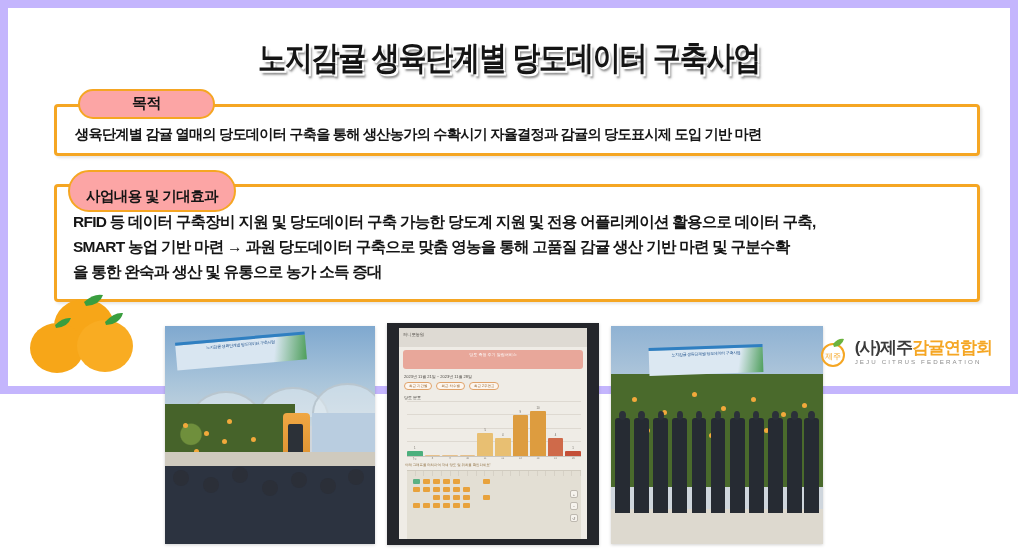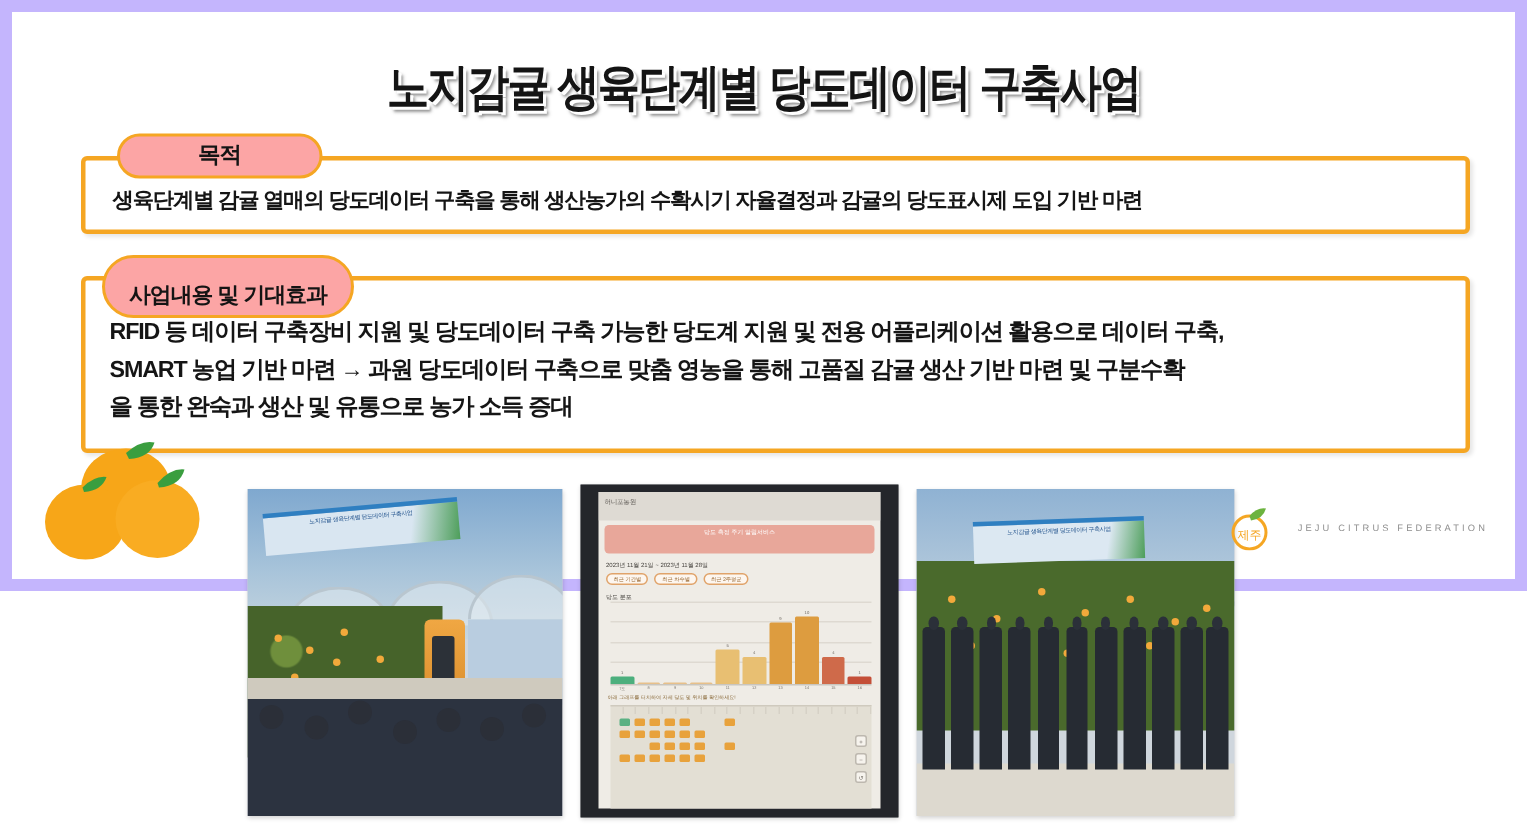--- a/index.html
+++ b/index.html
@@ -171,21 +171,21 @@
     border-top:3px solid #2f7fc1; transform:rotate(-2deg);
     font-size:4px; color:#1d4f8a; text-align:center; line-height:2.6;
     overflow:hidden; letter-spacing:-.3px;
   }
 
   
   #orange-decor { position:absolute; left:14px; bottom:10px; width:120px; height:86px; }
 
   
   #logo { position:absolute; right:18px; bottom:12px; height:44px;
-          display:flex; align-items:center; gap:17px; }
+          display:flex; align-items:center; gap:7px; }
   #logo-mark { width:30px; height:30px; flex:0 0 auto; }
   #logo-text { display:flex; flex-direction:column; line-height:1; }
   #logo-main { font-size:17px; font-weight:bold; color:#3b3b3b; letter-spacing:-1px; white-space:nowrap; }
   #logo-main .hl { color:#F5A623; }
   #logo-sub { font-size:6.2px; color:#8e8e8e; letter-spacing:2.1px;
               margin-top:3px; white-space:nowrap; }
 </style>
 </head>
 <body>
 
@@ -436,17 +436,18 @@
 
   <div id="logo">
     <span id="logo-mark">
       <svg viewBox="0 0 30 30" width="30" height="30">
         <circle cx="15" cy="18" r="11" fill="none" stroke="#F5A623" stroke-width="2"></circle>
         <path d="M15 7 q5 -6 11 -5 q-2 7 -10 8 z" fill="#6CB33F"></path>
         <text x="15" y="22" font-size="8" fill="#F5A623" text-anchor="middle" font-family="Liberation Sans, sans-serif">제주</text>
       </svg>
     </span>
     <span id="logo-text">
+      <span id="logo-main"><span>(사)제주</span><span class="hl">감귤연합회</span></span>
       <span id="logo-sub">JEJU CITRUS FEDERATION</span>
     </span>
   </div>
 
 </div>
 
 </body></html>

